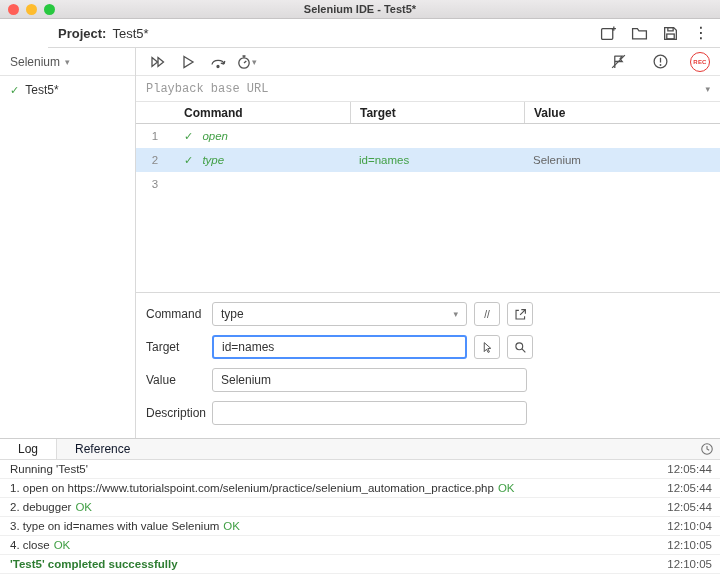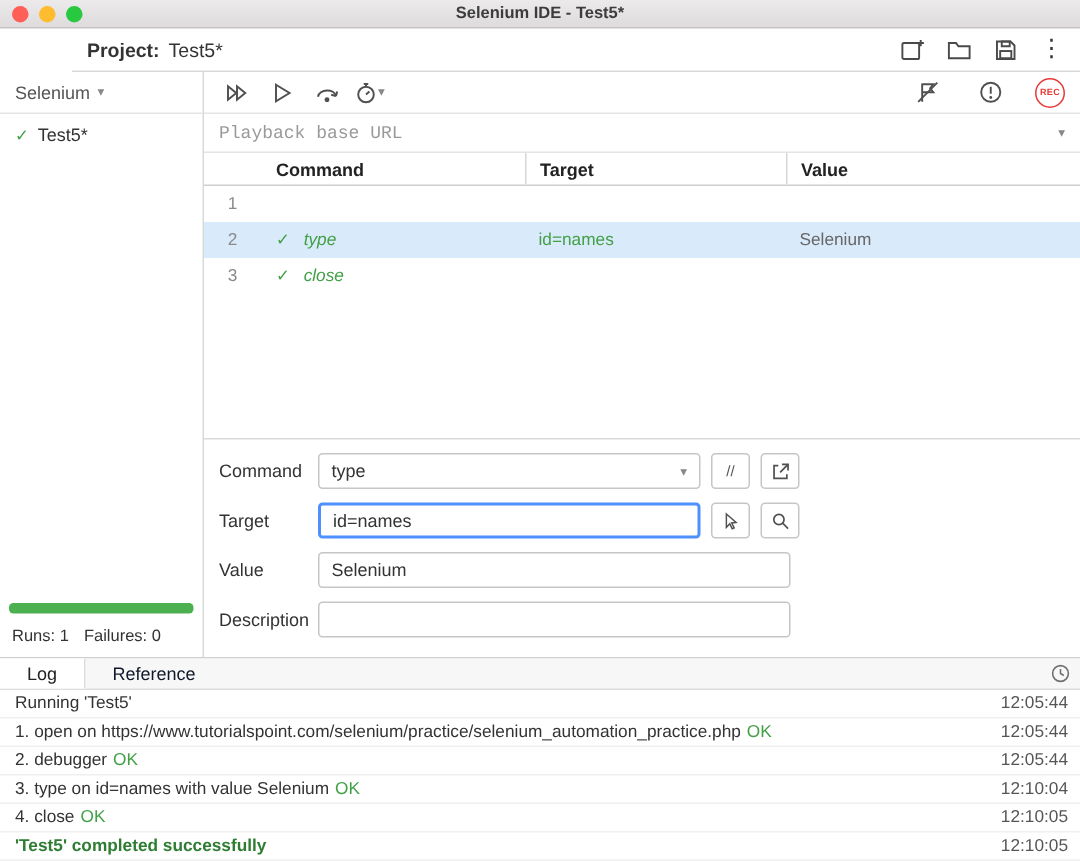--- a/index.html
+++ b/index.html
@@ -141,27 +141,20 @@
   <div class="main">
 
     <aside class="sidebar">
       <div class="sidebar-header">
         <span>Selenium</span>
         <span class="caret">▾</span>
       </div>
       <div class="test-item">
         <span class="check">✓</span>
         <span>Test5*</span>
-      </div>
-      <div class="sidebar-footer">
-        <div class="progress"></div>
-        <div class="runs-line">
-          <span><span>Runs:</span> <span>1</span></span>
-          <span><span>Failures:</span> <span>0</span></span>
-        </div>
       </div>
     </aside>
 
     <section class="content">
 
       <div class="exec-toolbar">
         <span class="tool-btn">
           <svg width="16" height="16" viewBox="0 0 16 16" fill="none" stroke="#505050" stroke-width="1.3">
             <path d="M2 3.5L7.5 8 2 12.5z"></path>
               <path d="M8 3.5L13.5 8 8 12.5z"></path>
@@ -214,39 +207,39 @@
       <div class="cmd-table">
         <div class="thead">
           <div class="c-num"></div>
           <div class="c-cmd">Command</div>
           <div class="c-target">Target</div>
           <div class="c-value">Value</div>
         </div>
 
         <div class="trow">
           <div class="c-num">1</div>
+          <div class="c-cmd">
+            <span class="check">✓</span>
+            <span class="cmd-text">open</span>
+          </div>
           <div class="c-value value-text"></div>
         </div>
 
         <div class="trow selected">
           <div class="c-num">2</div>
           <div class="c-cmd">
             <span class="check">✓</span>
             <span class="cmd-text">type</span>
           </div>
           <div class="c-target target-text">id=names</div>
           <div class="c-value value-text">Selenium</div>
         </div>
 
         <div class="trow">
           <div class="c-num">3</div>
-          <div class="c-cmd">
-            <span class="check">✓</span>
-            <span class="cmd-text">close</span>
-          </div>
           <div class="c-target target-text"></div>
           <div class="c-value value-text"></div>
         </div>
       </div>
 
       <div class="edit-form">
         <div class="form-row">
           <div class="form-label">Command</div>
           <div class="select command-select">
             <span>type</span>

